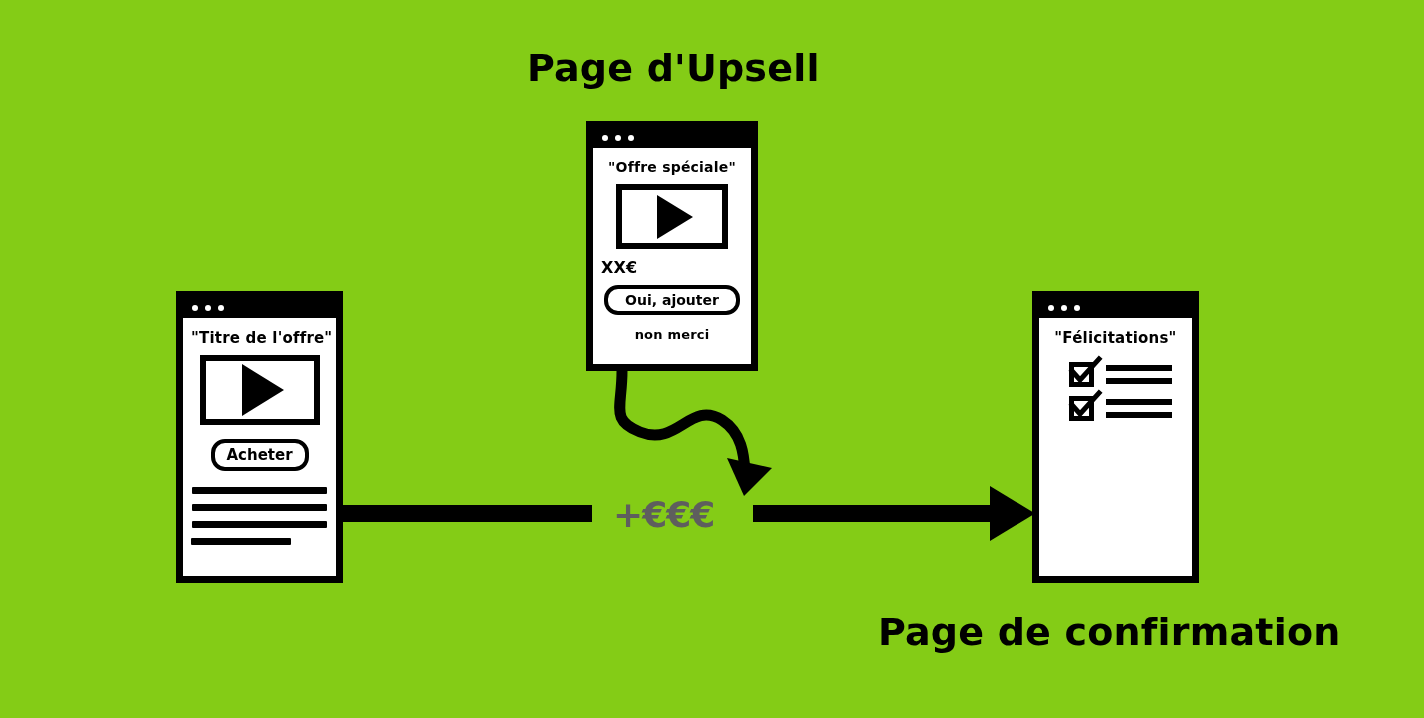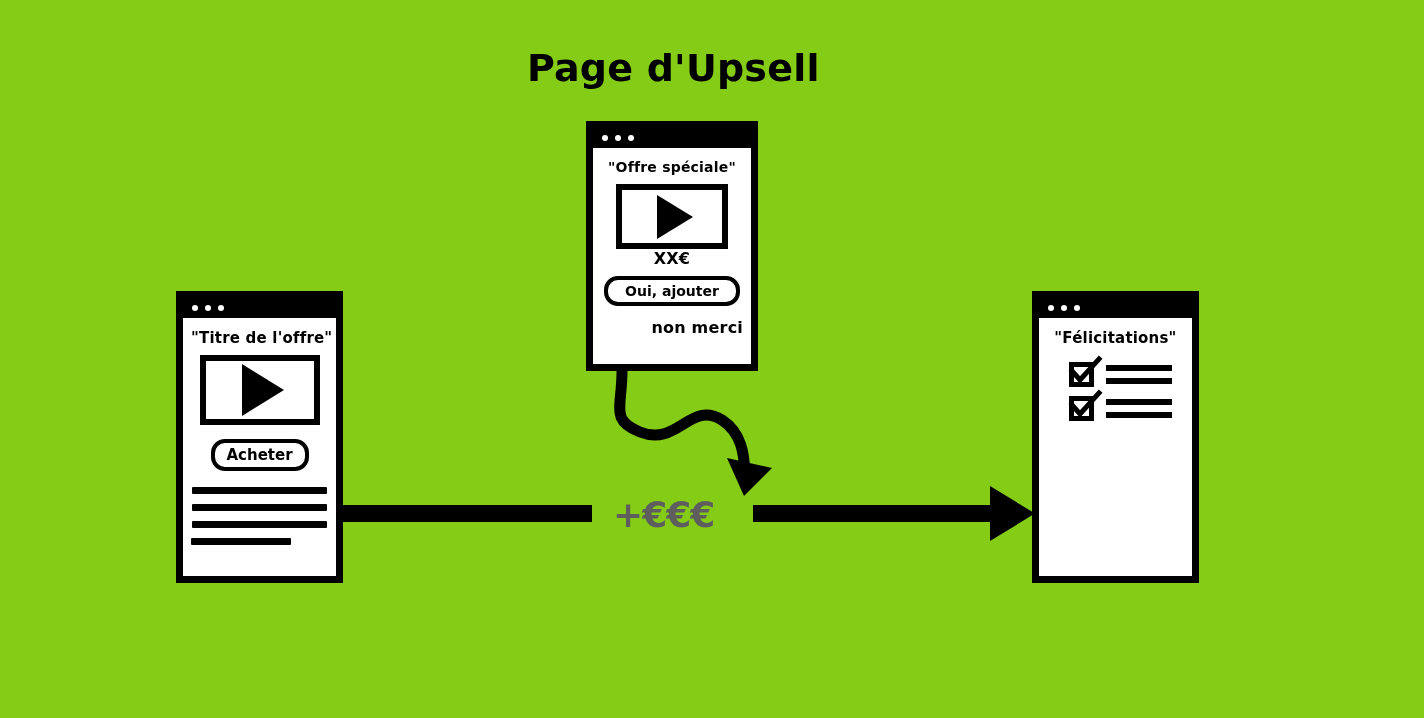--- a/index.html
+++ b/index.html
@@ -192,23 +192,23 @@
     <div class="titlebar">
       <span class="dot"></span>
       <span class="dot"></span>
       <span class="dot"></span>
     </div>
     <div class="card-body">
       <div class="card-title hand" style="font-size:14px;">"Offre spéciale"</div>
       <div class="video" style="width:112px; height:65px; margin-top:9px;">
         <span class="play" style="border-width:22px 0 22px 36px;"></span>
       </div>
-      <div class="hand" style="text-align:center; font-size:16px; font-weight:700; ">XX€</div>
+      <div class="hand" style="text-align:left; font-size:16px; font-weight:700; margin-top:9px;">XX€</div>
       <div class="btn" style="width:136px; height:30px; margin-top:8px; font-size:14px;">Oui, ajouter</div>
-      <div class="hand" style="text-align:right; font-size:16px; font-weight:700; margin-top:8px;">non merci</div>
+      <div class="hand" style="text-align:center; font-size:13px; font-weight:700; margin-top:8px;">non merci</div>
     </div>
   </div>
 
   <div class="card" style="left:1032px; top:291px; width:167px; height:292px;">
     <div class="titlebar">
       <span class="dot"></span>
       <span class="dot"></span>
       <span class="dot"></span>
     </div>
     <div class="card-body">
@@ -236,20 +236,21 @@
           <span class="check-lines">
             <span class="cl"></span>
             <span class="cl"></span>
           </span>
         </div>
 
       </div>
     </div>
   </div>
 
+  <div class="page-label hand" style="left:878px; top:610px;">Page de confirmation</div>
 
   <div class="money hand" style="left:613px; top:494px;">+€€€</div>
 
   <svg class="overlay">
 
     <g>
       <rect x="342" y="505" width="250" height="17" fill="#000000"></rect>
     </g>
 
     <g>

